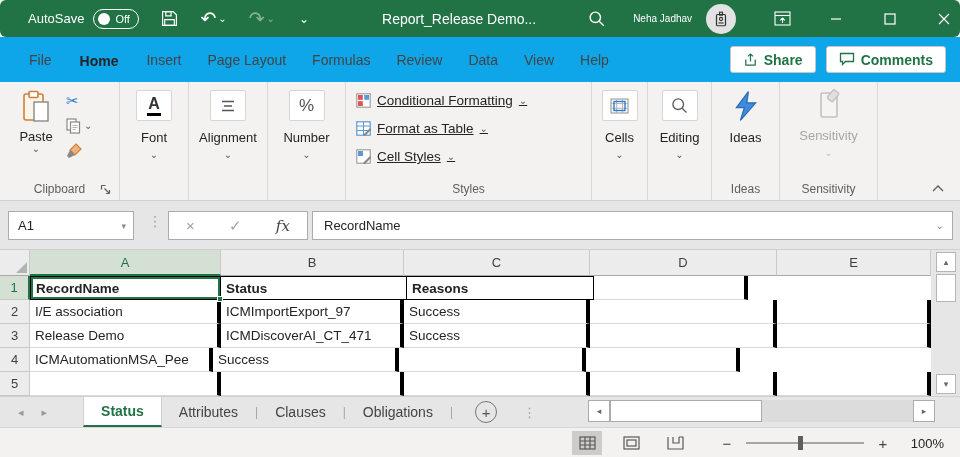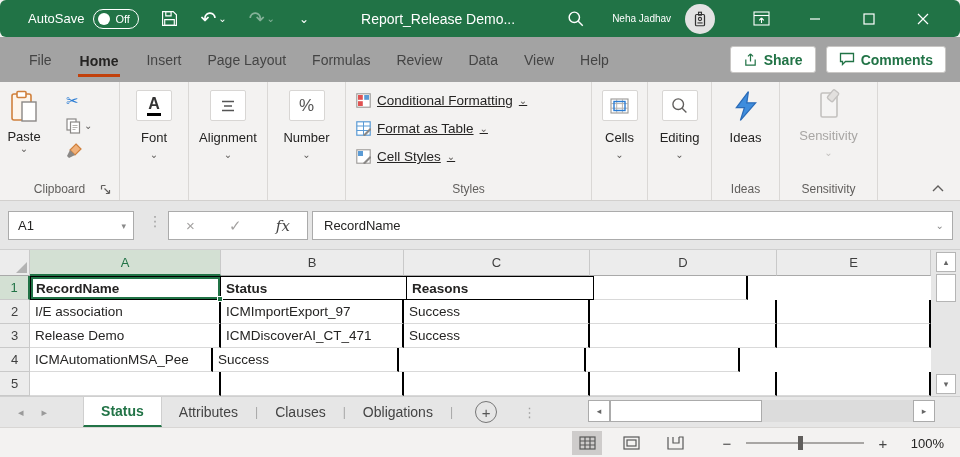--- a/index.html
+++ b/index.html
@@ -11,46 +11,46 @@
   .titlebar { position:absolute; left:0; top:0; width:960px; height:37px; background:#217346; display:flex; align-items:center; color:#fff;border-radius:6px; }
   .tb-item { display:flex; align-items:center; }
   .autosave-label { margin-left:28px; font-size:13px; }
   .toggle { margin-left:9px; width:46px; height:20px; border:1px solid #fff; border-radius:10px; display:flex; align-items:center; cursor:pointer; }
   .toggle-dot { width:12px; height:12px; background:#fff; border-radius:50%; margin-left:4px; }
   .toggle-label { font-size:11px; margin-left:5px; }
   .qat-btn { margin-left:22px; display:flex; align-items:center; }
   .qat-chev { font-size:10px; margin-left:2px; color:#fff; }
   .disabled-white { opacity:.45; }
   .glyph-undo { font-size:19px; line-height:1; }
-  .title-text { margin-left:52px; font-size:14px; white-space:nowrap; }
+  .title-text { margin-left:73px; font-size:14px; white-space:nowrap; }
   .search-ic { margin-left:52px; }
   .user-name { margin-left:27px; font-size:10px; }
   .avatar { margin-left:14px; width:30px; height:30px; border-radius:50%; background:#e3e3e3; display:flex; align-items:center; justify-content:center; }
   .win-btn { margin-left:30px; display:flex; align-items:center; justify-content:center; width:24px; height:24px; }
   .ribbon-disp { margin-left:34px; }
 
   
-  .tabrow { position:absolute; left:0; top:37px; width:960px; height:45px; background:#a3a3a3; display:flex; align-items:center; }
+  .tabrow { position:absolute; left:0; top:37px; width:960px; height:45px; background:#0ea5e9; display:flex; align-items:center; }
   .rtab { padding:0 13px; height:45px; display:flex; align-items:center; font-size:14px; color:#444; cursor:pointer; }
   .rtab:first-child { margin-left:16px; }
-  .rtab.active span { font-weight:700; color:#252423; border-bottom:3px solid #c2410c; padding:0 2px 5px 2px; transform:translateY(5px); }
+  .rtab.active span { font-weight:700; color:#252423; border-bottom:3px solid #0ea5e9; padding:0 2px 5px 2px; transform:translateY(5px); }
   .tab-actions { margin-left:auto; display:flex; align-items:center; margin-right:14px; gap:10px; }
   .pill-btn { display:flex; align-items:center; gap:6px; background:#fff; border:1px solid #c8c6c4; border-radius:3px; height:27px; padding:0 12px; color:#217346; font-size:14px; font-weight:700; cursor:pointer; }
 
   
   .ribbon { position:absolute; left:0; top:82px; width:960px; height:119px; background:#f3f2f1; border-bottom:1px solid #d2d0ce; display:flex; }
   .rgroup { position:relative; height:100%; border-right:1px solid #dad8d6; }
   .rgroup-label { position:absolute; bottom:4px; left:0; right:0; text-align:center; font-size:12px; color:#605e5c; white-space:nowrap; }
   .g-clipboard { width:120px; }
   .g-font { width:69px; } .g-align { width:79px; } .g-number { width:78px; }
   .g-styles { width:246px; } .g-cells { width:56px; } .g-editing { width:64px; }
   .g-ideas { width:68px; } .g-sens { width:98px; }
   .g-rest { flex:1; border-right:none; position:relative; }
 
-  .paste-btn { position:absolute; left:0; top:8px; width:48px; text-align:center; cursor:pointer; }
+  .paste-btn { position:absolute; left:12px; top:8px; width:48px; text-align:center; cursor:pointer; }
   .paste-lbl { font-size:13px; color:#252423; margin-top:2px; }
   .small-chev { font-size:10px; color:#605e5c; line-height:1; }
   .clip-col { position:absolute; left:66px; top:10px; display:flex; flex-direction:column; gap:8px; align-items:flex-start; }
   .clip-item { display:flex; align-items:center; gap:3px; cursor:pointer; height:17px; }
   .launcher { position:absolute; right:8px; bottom:5px; cursor:pointer; }
 
   .collapsed-group { position:absolute; left:0; right:0; top:8px; display:flex; flex-direction:column; align-items:center; cursor:pointer; }
   .icon-box { width:36px; height:31px; background:#fff; border:1px solid #d8d6d4; border-radius:2px; display:flex; align-items:center; justify-content:center; }
   .cg-label { margin-top:9px; font-size:13px; color:#252423; }
   .cg-chev { margin-top:4px; font-size:10px; color:#605e5c; }
@@ -83,21 +83,21 @@
   .scroll-band { position:absolute; left:931px; top:0; width:29px; height:146px; background:#e6e6e6; }
   .hdr-row { display:flex; height:26px; }
   .corner { width:30px; height:26px; background:#ececec; border-right:1px solid #c9c9c9; border-bottom:1px solid #a9a9a9; position:relative; cursor:pointer; }
   .corner:after { content:""; position:absolute; right:2px; bottom:2px; border-left:11px solid transparent; border-bottom:11px solid #b3b3b3; }
   .colhdr { height:26px; background:#ececec; border-right:1px solid #c9c9c9; border-bottom:1px solid #a9a9a9; display:flex; align-items:center; justify-content:center; font-size:13px; color:#3f3f3f; cursor:pointer; }
   .colhdr.sel { background:#d3e0d3; color:#217346; border-bottom:2px solid #217346; }
   .ca { width:191px; } .cb { width:183px; } .cc { width:186px; } .cd { width:187px; } .ce { width:154px; }
   .grow { display:flex; height:24px; }
   .rowhdr { width:30px; height:24px; background:#ececec; border-right:1px solid #c9c9c9; border-bottom:1px solid #c9c9c9; display:flex; align-items:center; justify-content:center; font-size:13px; color:#3f3f3f; cursor:pointer; }
   .rowhdr.sel { background:#d3e0d3; color:#217346; border-right:2px solid #217346; }
-  .cell { height:24px; background:#fff; border-right:2px solid #000000; border-bottom:1px solid #d9d9d9; padding:0 5px; display:flex; align-items:center; font-size:13.5px; white-space:nowrap; overflow:hidden; cursor:cell; }
+  .cell { height:24px; background:#fff; border-right:4px solid #000000; border-bottom:1px solid #d9d9d9; padding:0 5px; display:flex; align-items:center; font-size:13.5px; white-space:nowrap; overflow:hidden; cursor:cell; }
   .cell.b1 { font-weight:700; border-top:1px solid #000; border-bottom:1px solid #000; border-right:1px solid #000; }
   .cell.b1.firstb { border-left:1px solid #000; }
   .cell.selected { position:relative; box-shadow:inset 0 0 0 2px #217346; z-index:2; overflow:visible; }
   .fill-handle { position:absolute; right:-3px; bottom:-3px; width:6px; height:6px; background:#217346; border:1px solid #fff; z-index:3; }
   .vscroll { position:absolute; left:936px; top:2px; width:20px; height:144px; }
   .vs-btn { width:20px; height:20px; background:#fff; border:1px solid #b5b5b5; display:flex; align-items:center; justify-content:center; color:#666; font-size:9px; cursor:pointer; }
   .vs-thumb { width:20px; height:28px; background:#fff; border:1px solid #b5b5b5; margin-top:2px; cursor:pointer; }
   .vs-down { position:absolute; bottom:2px; }
 
   

